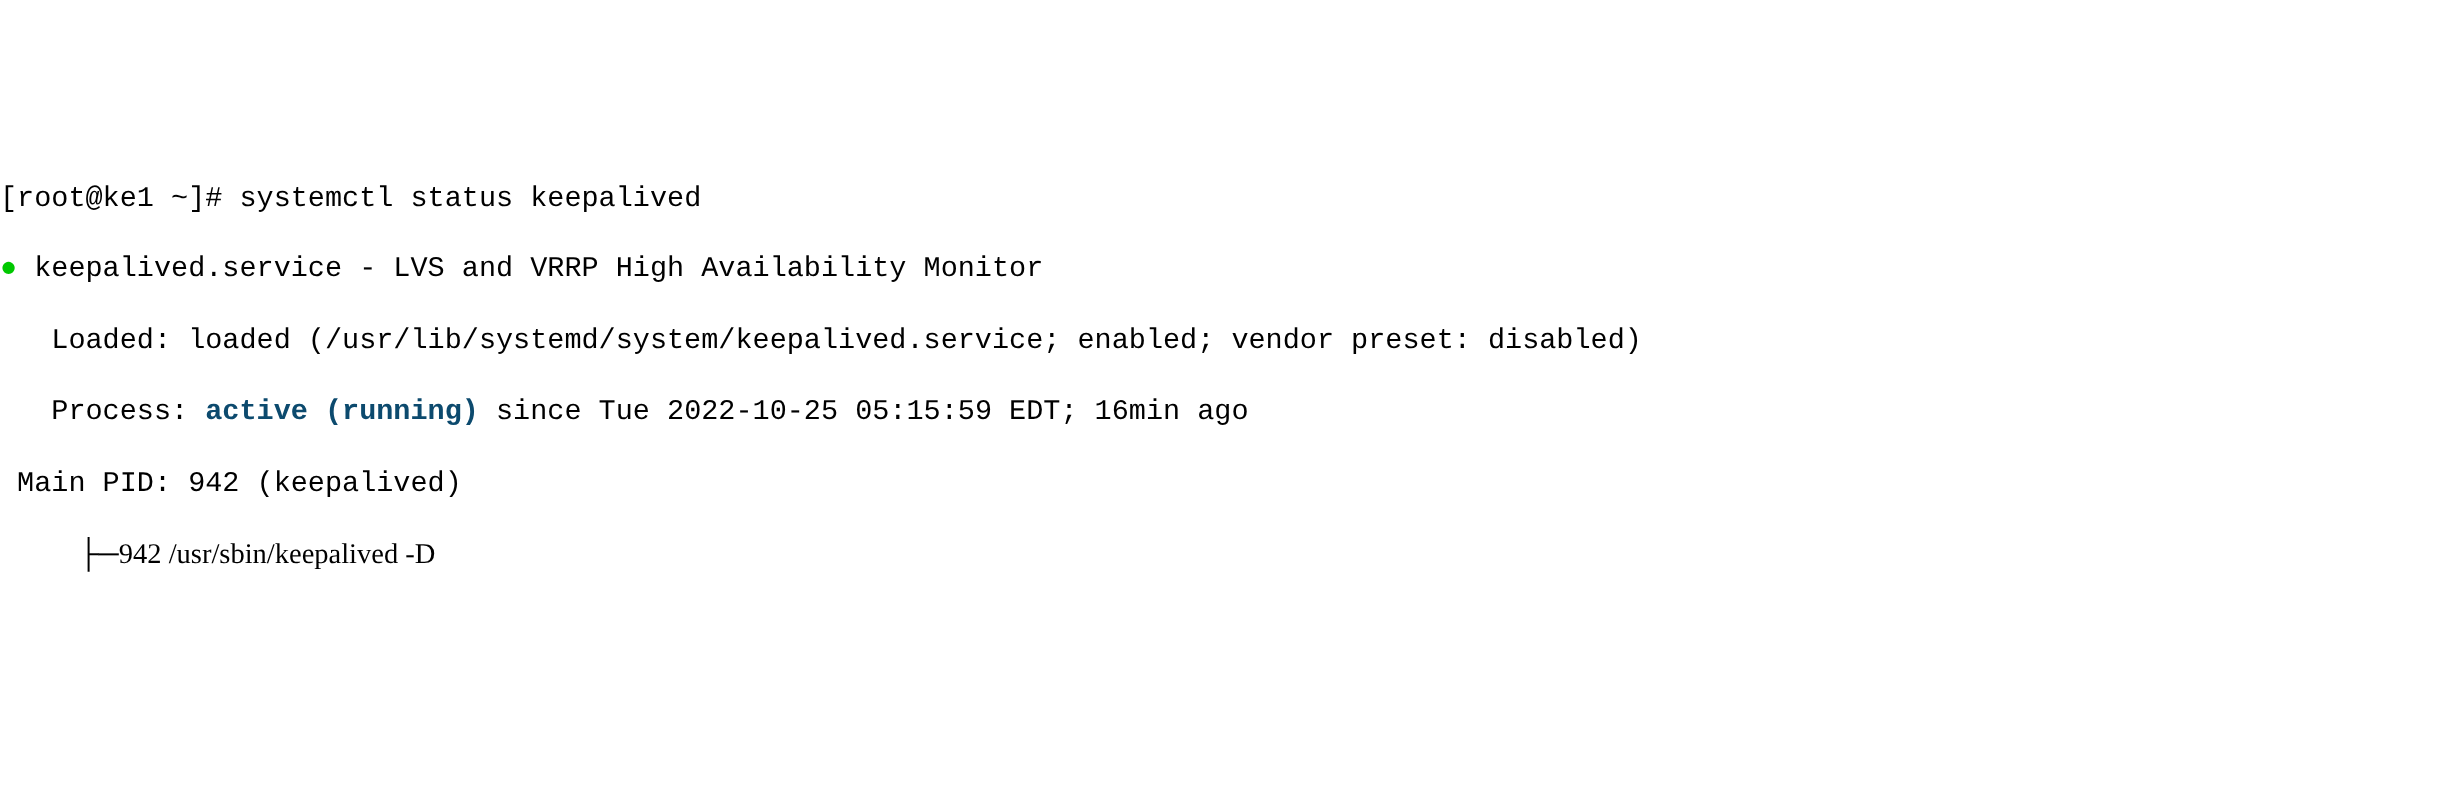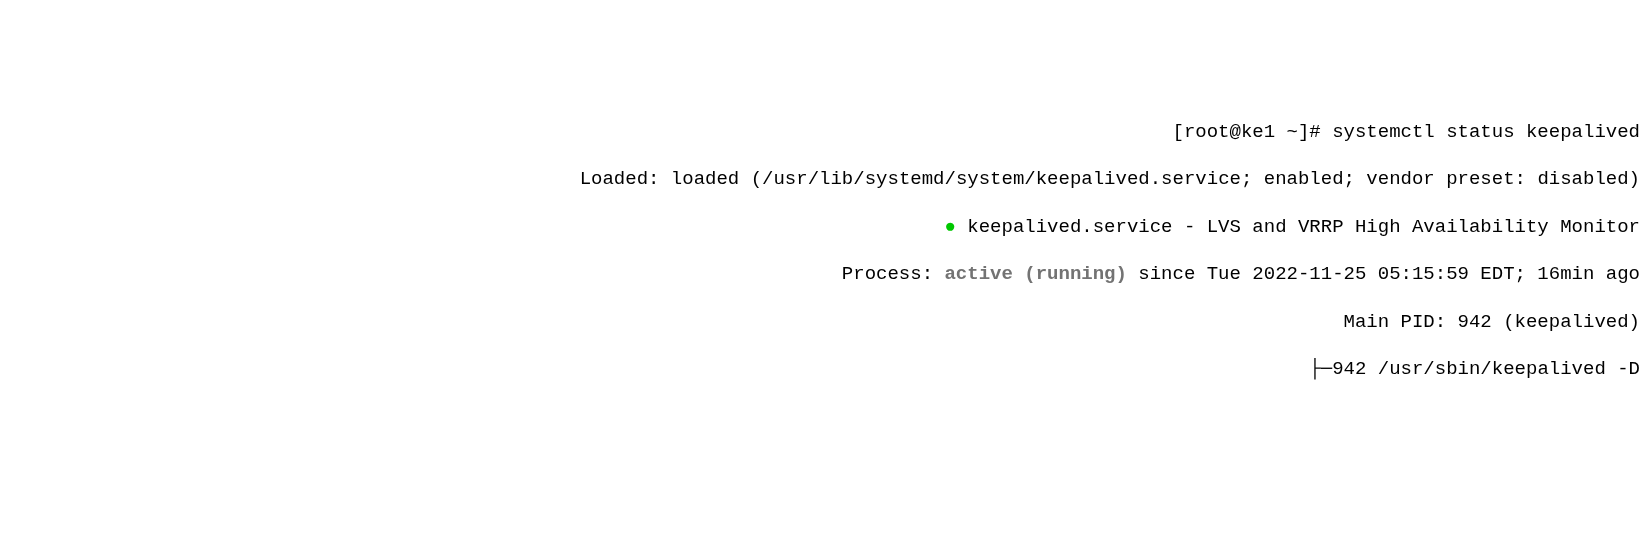--- a/index.html
+++ b/index.html
@@ -10,45 +10,43 @@
       font-size: 19px;
       line-height: 1.25;
       color: #000000;
       white-space: pre;
     }
     .terminal {
       padding: 2px 0 0 0;
     }
     .line {
       display: block;
-      text-align: right;
     }
     .green {
-      color: #737373;
+      color: #0c4a6e;
       font-weight: bold;
     }
     .dot {
       color: #00c800;
       display: inline-block;
     }
     .tree-char {
-      font-family: Liberation Mono, monospace;
-      padding-left: 21px;
+      font-family: Liberation Serif, serif;
     }
   </style>
 </head>
 <body>
 
 
 
 <div class="terminal">
 <span class="line"><span>[root@ke1 ~]# </span><span>systemctl status keepalived</span></span>
+<span class="line"><span class="dot">●</span><span> keepalived.service - LVS and VRRP High Availability Monitor</span></span>
 <span class="line">   Loaded: loaded (/usr/lib/systemd/system/keepalived.service; enabled; vendor preset: disabled)</span>
-<span class="line"><span class="dot">●</span><span> keepalived.service - LVS and VRRP High Availability Monitor</span></span>
-<span class="line"><span>   Process: </span><span class="green">active (running)</span><span> since Tue 2022-11-25 05:15:59 EDT; 16min ago</span></span>
+<span class="line"><span>   Process: </span><span class="green">active (running)</span><span> since Tue 2022-10-25 05:15:59 EDT; 16min ago</span></span>
 <span class="line"> Main PID: 942 (keepalived)</span>
 <span class="line tree-char">           ├─942 /usr/sbin/keepalived -D</span>
 
 <span class="line"></span>
 
 
 
 
 
 

